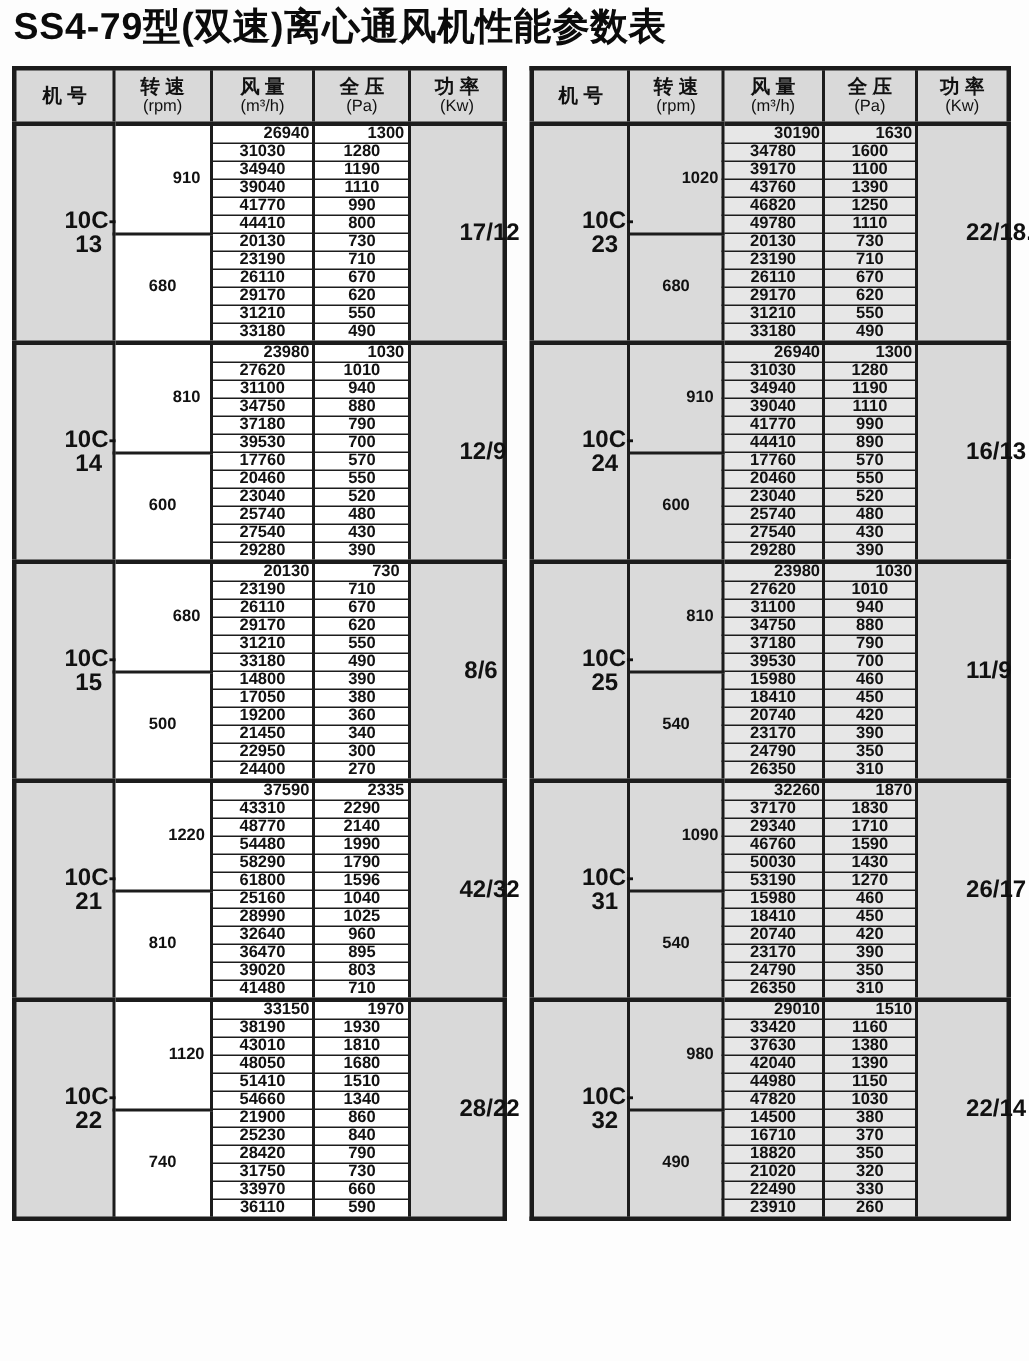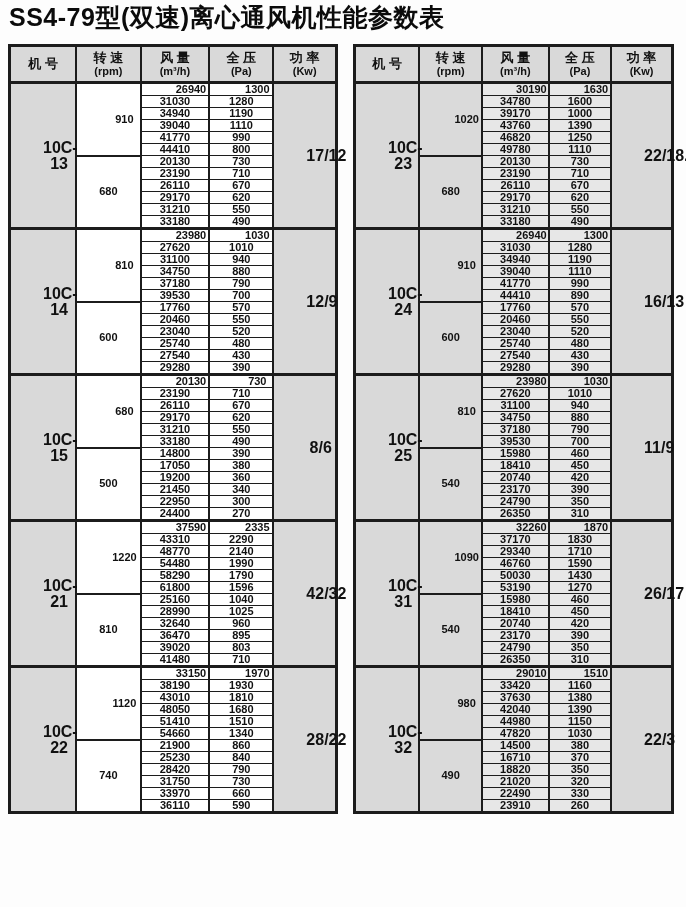--- a/index.html
+++ b/index.html
@@ -44,21 +44,21 @@
     border: 2px solid var(--border-color);
     text-align: center; vertical-align: middle;
     font-weight: bold; padding: 0;
   }
   thead th {
     height: 37px;
     background: var(--header-bg);
     border-bottom: 3px solid var(--border-color);
     font-size: 13px; line-height: 1.1;
   }
-  thead .h-unit { font-size: 11px; font-weight: bold; }
+  thead .h-unit { font-size: 11px; font-weight: normal; }
   tbody td {
     height: 11.5px;
     font-size: 11px; line-height: 1;
     background: #ffffff;
   }
   tbody td.flow-cell, tbody td.pressure-cell {
     border-top-width: 1.5px; border-bottom-width: 1.5px;
   }
   tbody td.model-cell, tbody td.power-cell {
     background: var(--header-bg);
@@ -410,21 +410,21 @@
             <td class="flow-cell">30190</td>
             <td class="pressure-cell">1630</td>
             <td class="power-cell" rowspan="12">22/18.5</td>
           </tr>
           <tr>
             <td class="flow-cell">34780</td>
             <td class="pressure-cell">1600</td>
           </tr>
           <tr>
             <td class="flow-cell">39170</td>
-            <td class="pressure-cell">1000</td>
+            <td class="pressure-cell">1100</td>
           </tr>
           <tr>
             <td class="flow-cell">43760</td>
             <td class="pressure-cell">1390</td>
           </tr>
           <tr>
             <td class="flow-cell">46820</td>
             <td class="pressure-cell">1250</td>
           </tr>
           <tr>
@@ -610,21 +610,21 @@
           </tr>
           <tr>
             <td class="flow-cell">26350</td>
             <td class="pressure-cell">310</td>
           </tr>
           <tr class="block-start">
             <td class="model-cell" rowspan="12">10C-32</td>
             <td class="speed-cell" rowspan="6">980</td>
             <td class="flow-cell">29010</td>
             <td class="pressure-cell">1510</td>
-            <td class="power-cell" rowspan="12">22/3</td>
+            <td class="power-cell" rowspan="12">22/14</td>
           </tr>
           <tr>
             <td class="flow-cell">33420</td>
             <td class="pressure-cell">1160</td>
           </tr>
           <tr>
             <td class="flow-cell">37630</td>
             <td class="pressure-cell">1380</td>
           </tr>
           <tr>

